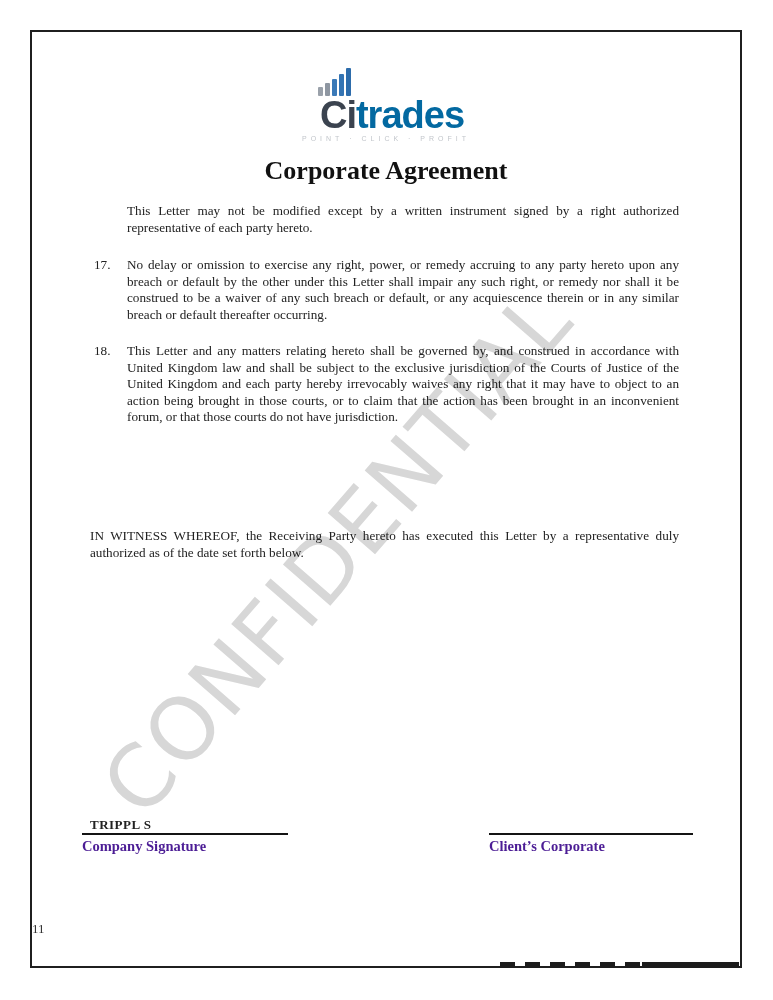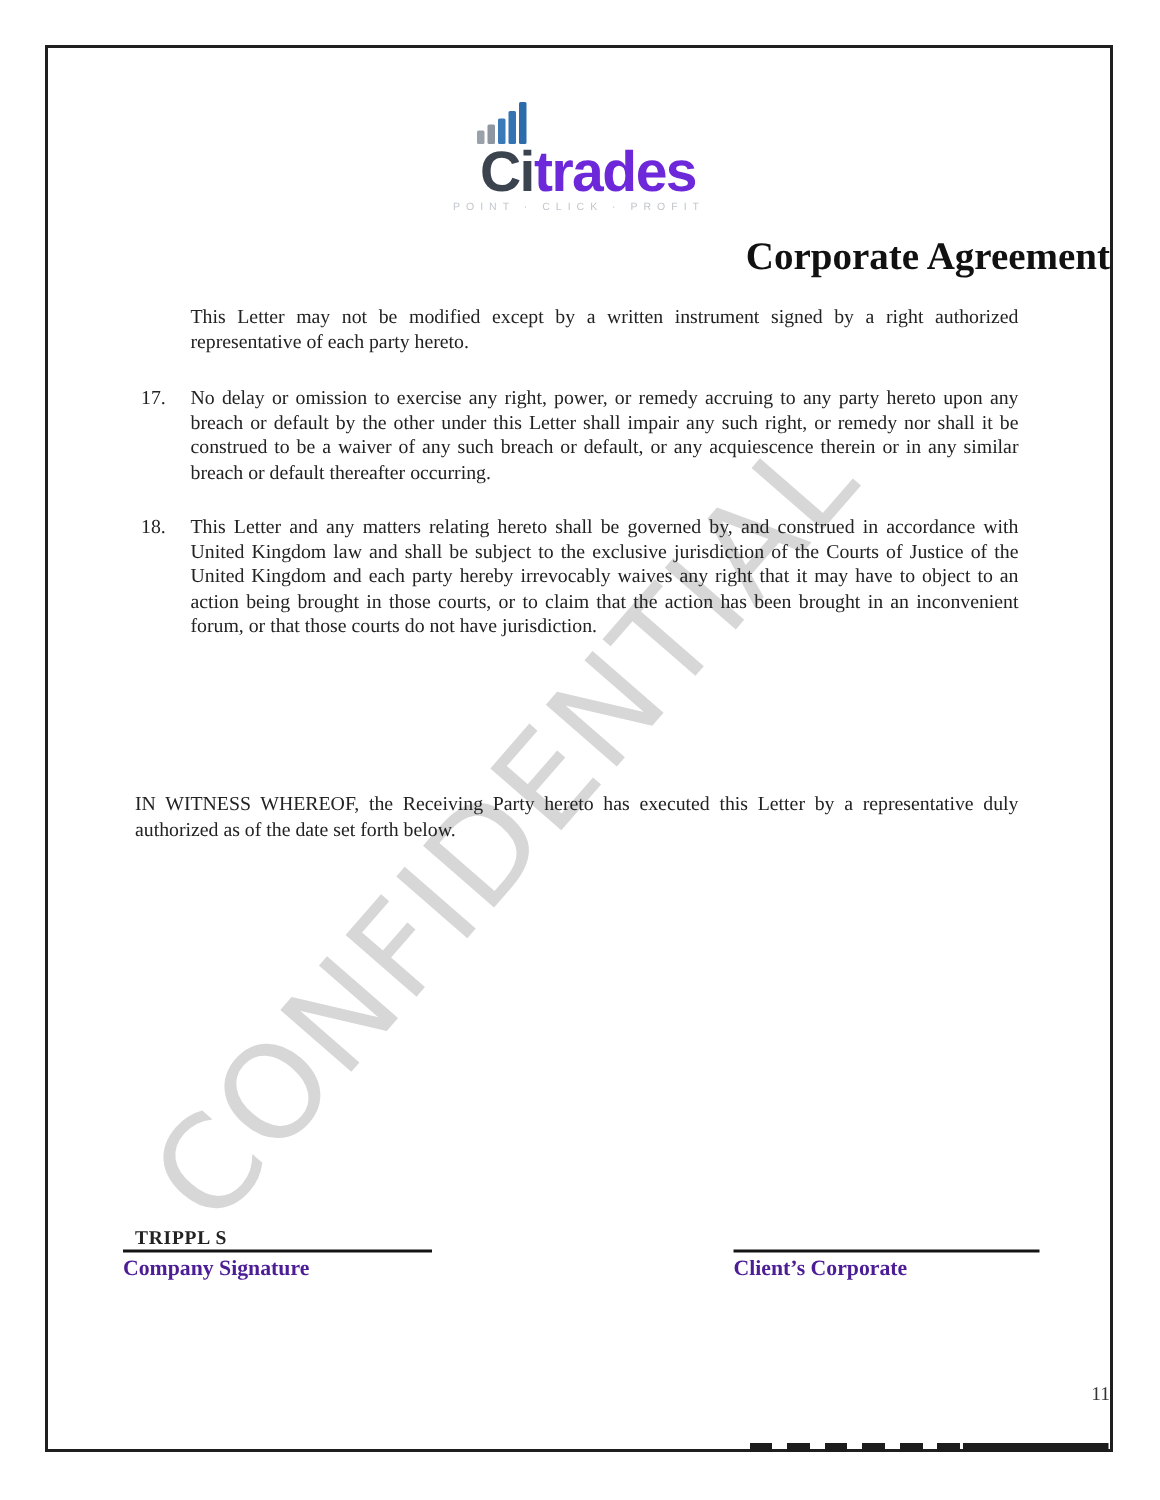--- a/index.html
+++ b/index.html
@@ -24,48 +24,48 @@
   .logo-bars { position:absolute; top:0; left:16px; display:flex; align-items:flex-end; gap:2px; }
   .logo-bars i { display:block; width:5px; border-radius:1px; }
   .lb1 { height:9px;  background:#9aa1aa; }
   .lb2 { height:13px; background:#8e96a1; }
   .lb3 { height:17px; background:#3b7ab8; }
   .lb4 { height:22px; background:#3474b3; }
   .lb5 { height:28px; background:#2d6cab; }
   .logo-text { font-family:"Liberation Sans", sans-serif; font-weight:bold;
                font-size:38px; line-height:38px; letter-spacing:-1px; }
   .logo-ci { color:#3b434f;margin-left:12px; }
-  .logo-trades { color:#6d28d9;margin-top:44px; }
+  .logo-trades { color:#0369a1;margin-top:44px; }
   .logo-tagline { font-family:"Liberation Sans", sans-serif; font-size:7px;
                   letter-spacing:4px; color:#c2c6cb; margin-top:1px; text-align:center; }
 
   
   .title { position:absolute; top:124px; left:0; width:100%; margin:0;
-           text-align:right; font-size:26px; font-weight:bold; color:#111; }
+           text-align:center; font-size:26px; font-weight:bold; color:#111; }
 
   
   .para { position:absolute; left:95px; right:61px; text-align:justify;
           font-size:13.2px; line-height:16.5px; }
   .para .pnum { position:absolute; left:-33px; top:0; }
   .p0  { top:171px; }
   .p17 { top:225px; }
   .p18 { top:311px; }
 
   .witness { position:absolute; left:58px; right:61px; top:496px; margin:0;
              text-align:justify; font-size:13.2px; line-height:16.5px; }
 
   
   .sig-left  { position:absolute; left:50px;  top:785px; width:206px; }
   .sig-right { position:absolute; left:457px; top:785px; width:204px; }
   .sig-name  { font-size:13px; font-weight:bold; letter-spacing:0.5px; margin:0 0 1px 8px; height:15px; }
   .sig-spacer{ height:16px; }
   .sig-line  { border-bottom:2.5px solid #141414; }
   .sig-label { margin-top:3px; text-align:left; font-size:14.5px; font-weight:bold; color:#4c1d95; }
 
-  .pagenum { position:absolute; top:889px; left:0; width:100%; text-align:right;
+  .pagenum { position:absolute; top:889px; left:0; width:100%; text-align:left;
              font-size:13px; color:#333; }
 
   
   .garble-a { position:absolute; left:500px; top:962px; width:142px; height:6px; z-index:2;
               background:repeating-linear-gradient(90deg,#1c1c1c 0 15px, rgba(0,0,0,0) 15px 25px); }
   .garble-b { position:absolute; left:642px; top:962px; width:97px; height:6px; z-index:2;
               background:#1c1c1c; }
 </style>
 </head>
 <body>

